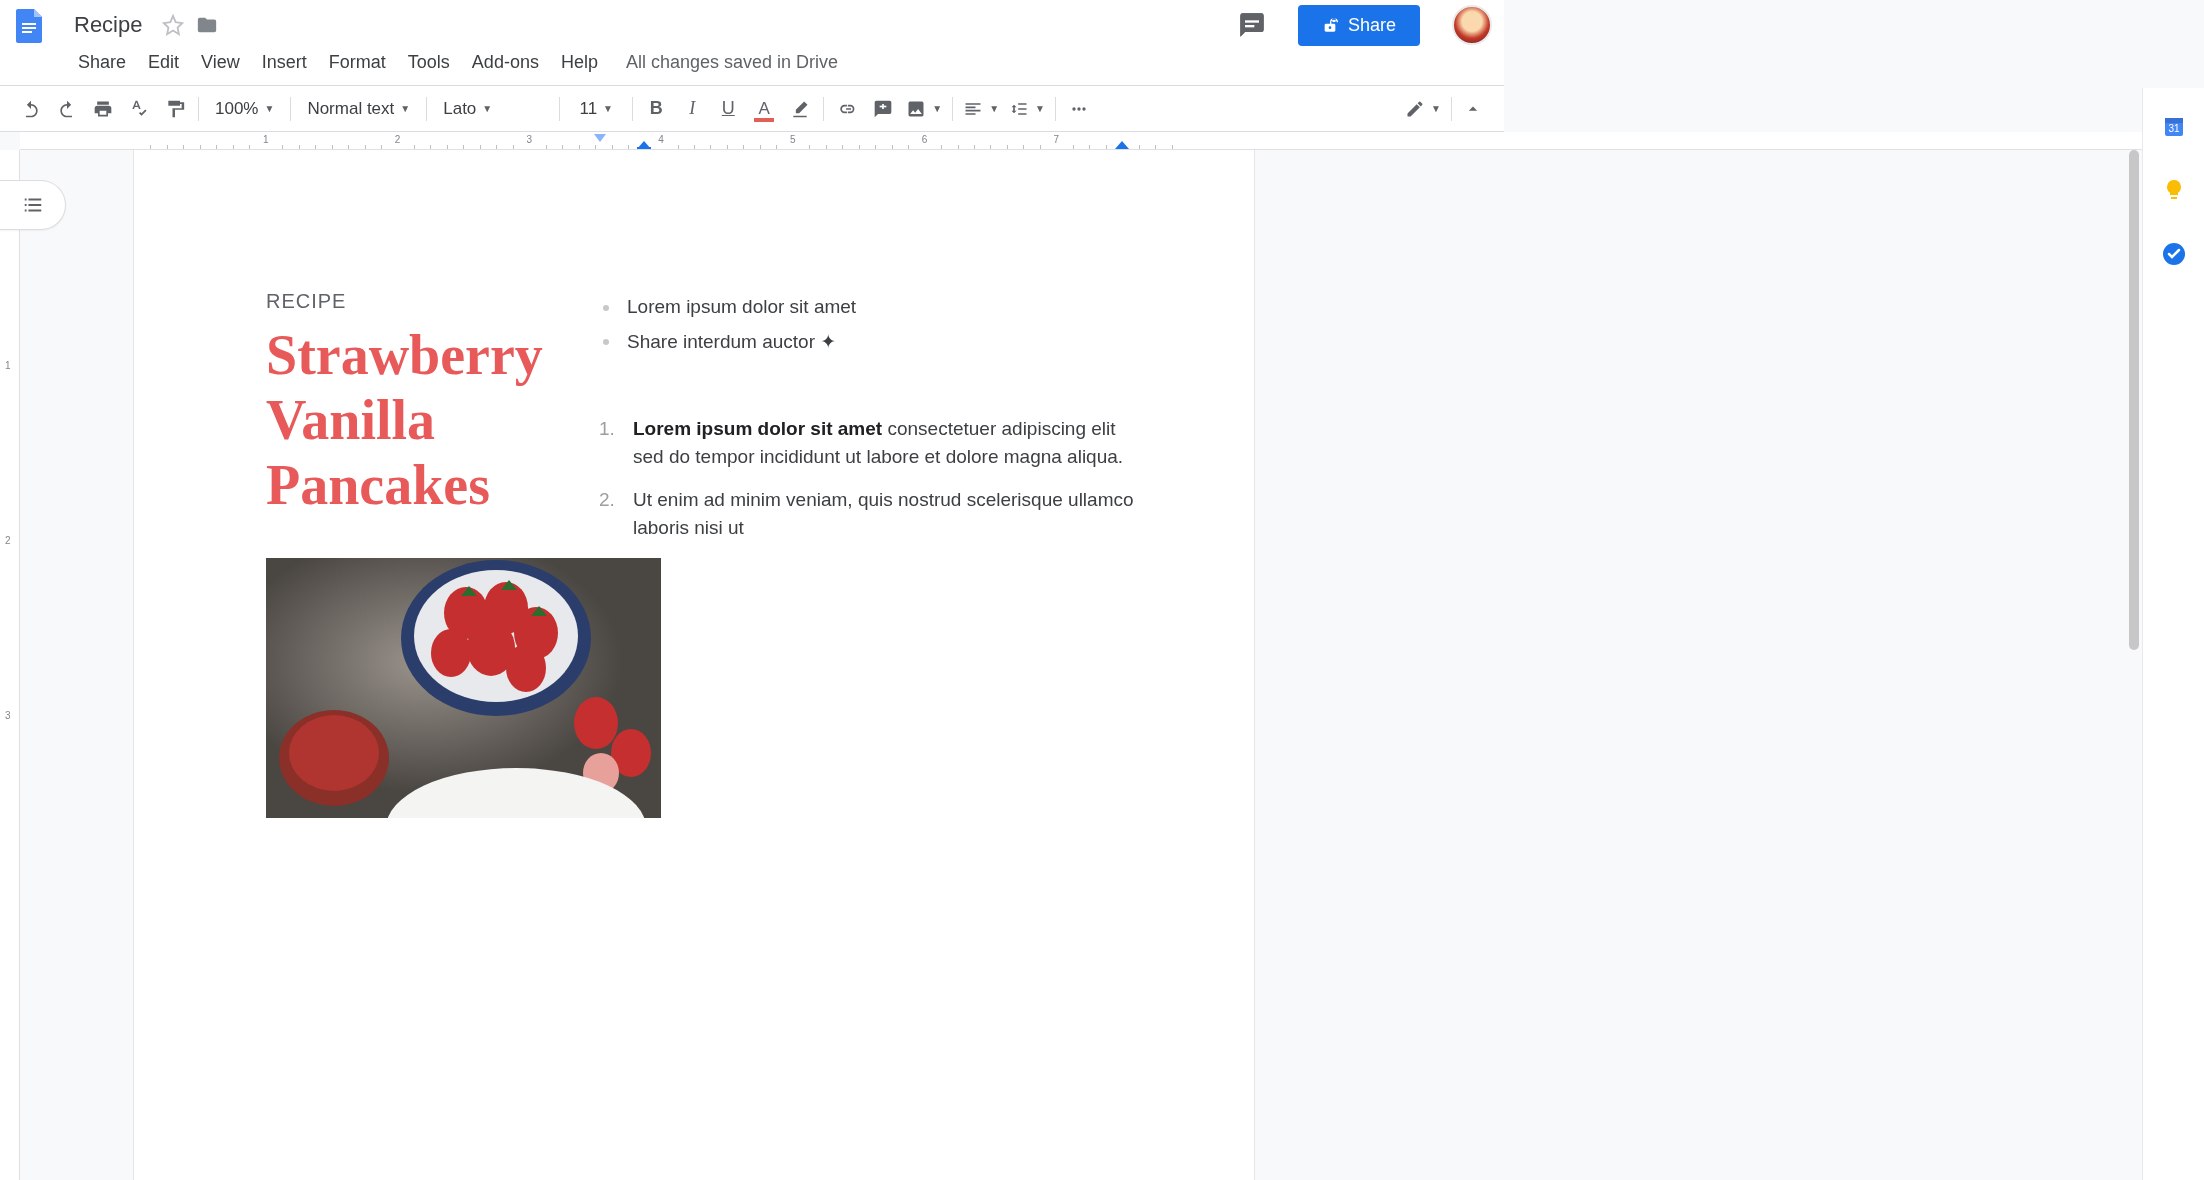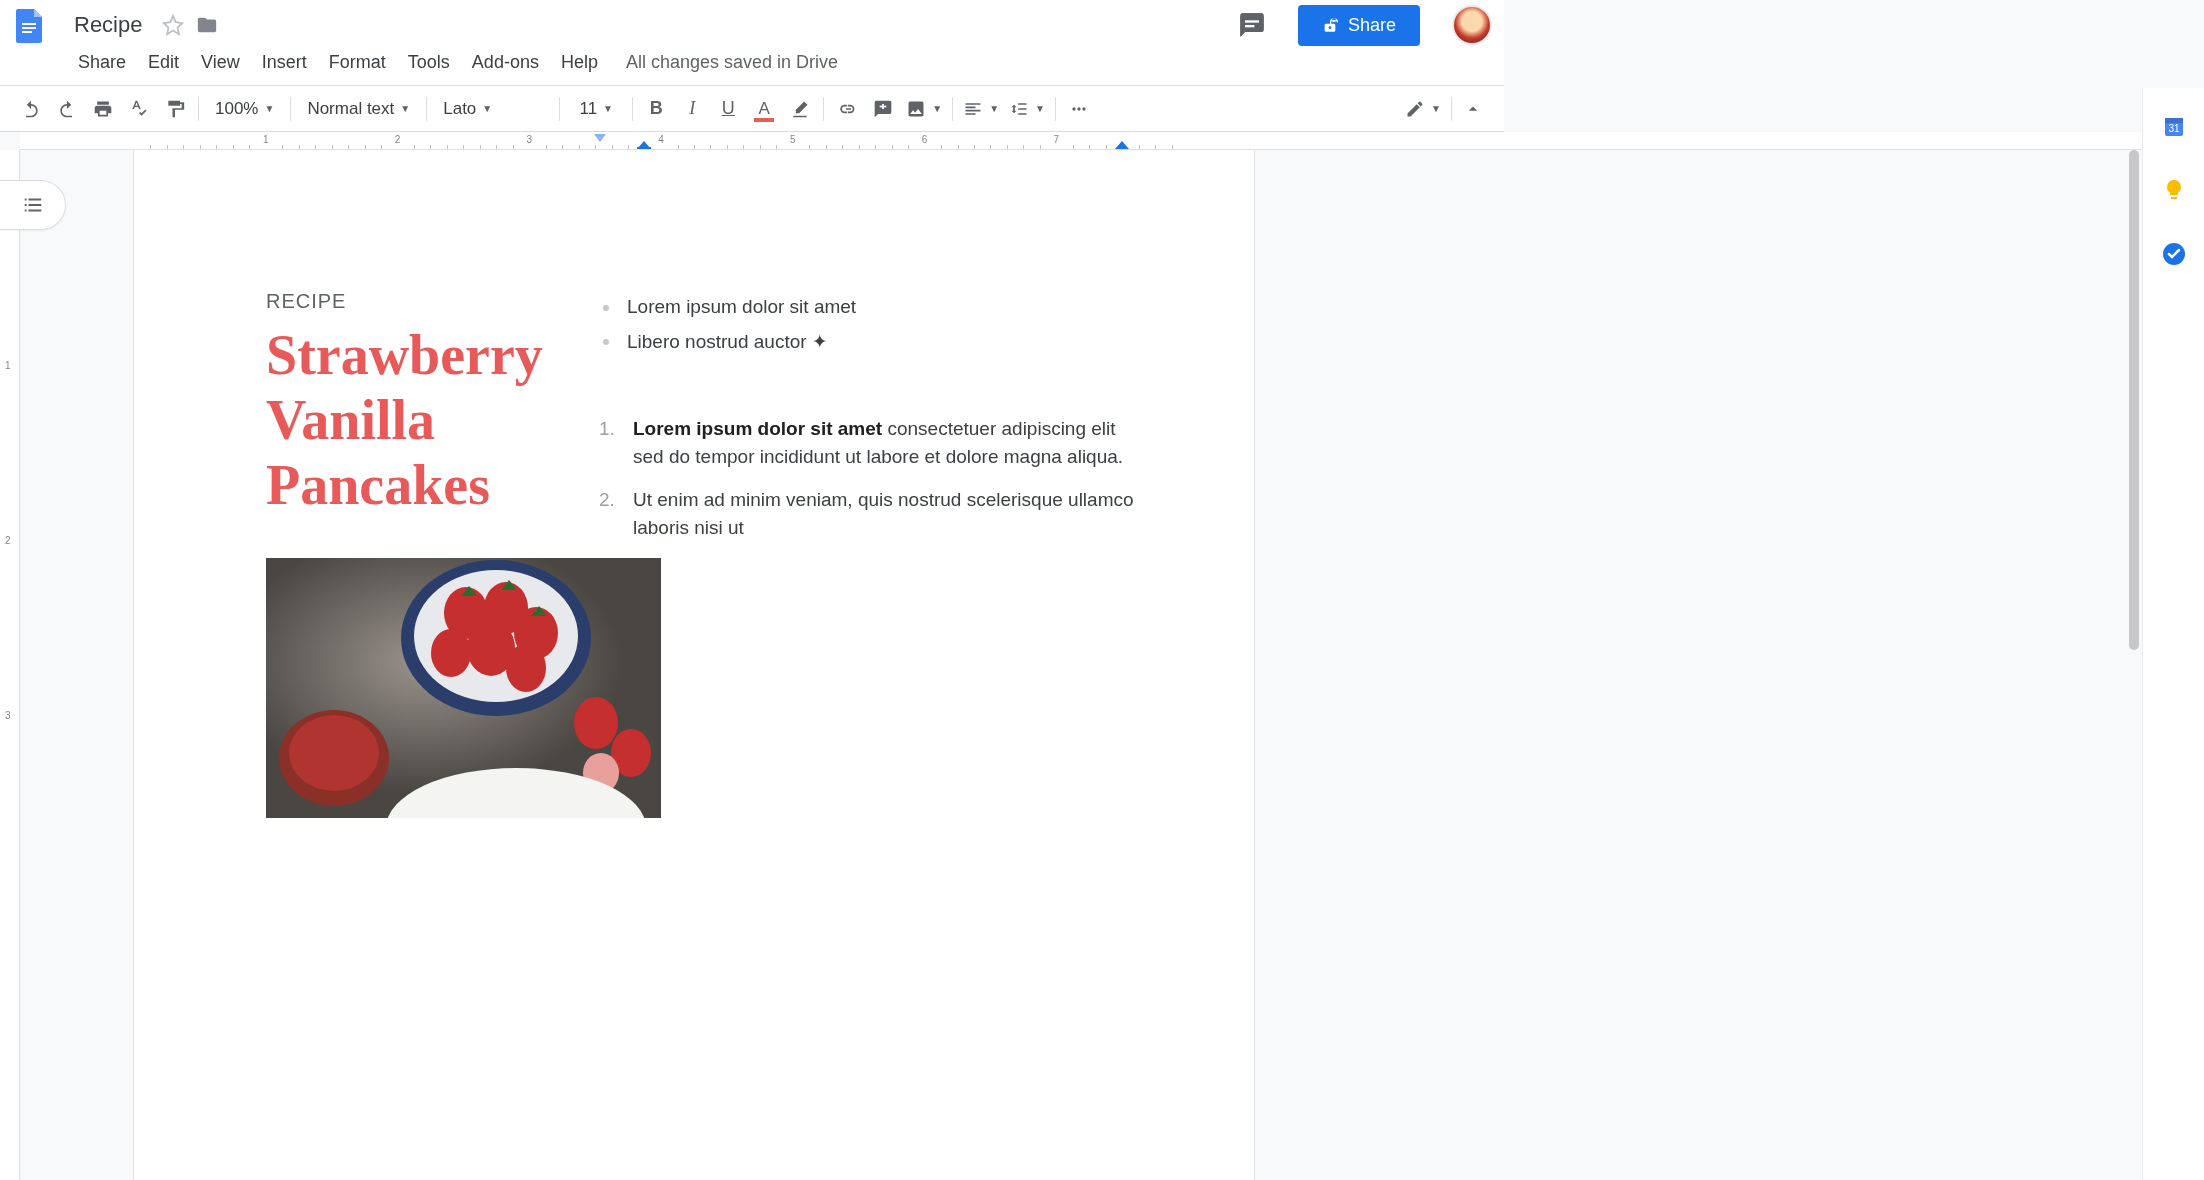--- a/index.html
+++ b/index.html
@@ -373,21 +373,21 @@
             <ellipse cx="330" cy="165" rx="22" ry="26" fill="#c62f2f"></ellipse>
             <ellipse cx="365" cy="195" rx="20" ry="24" fill="#c62f2f"></ellipse>
             <ellipse cx="335" cy="215" rx="18" ry="20" fill="#e8a09a"></ellipse>
             <ellipse cx="250" cy="270" rx="130" ry="60" fill="#f4f4f2"></ellipse>
           </svg>
         </div>
       </div>
       <div class="col-right">
         <ul class="bullet-list" id="ingredients">
             <li>Lorem ipsum dolor sit amet</li>
-            <li>Libero nostrud auctor ✦</li>
+            <li>Share interdum auctor ✦</li>
           </ul>
         <ol class="num-list" id="steps">
             <li><span class="num">1.</span><span class="lead">Lorem ipsum dolor sit amet</span><span> consectetuer adipiscing elit sed do tempor incididunt ut labore et dolore magna aliqua.</span></li>
             <li><span class="num">2.</span><span>Ut enim ad minim veniam, quis nostrud scelerisque ullamco laboris nisi ut</span></li>
           </ol>
       </div>
     </div>
   </div>
 </div>
 

